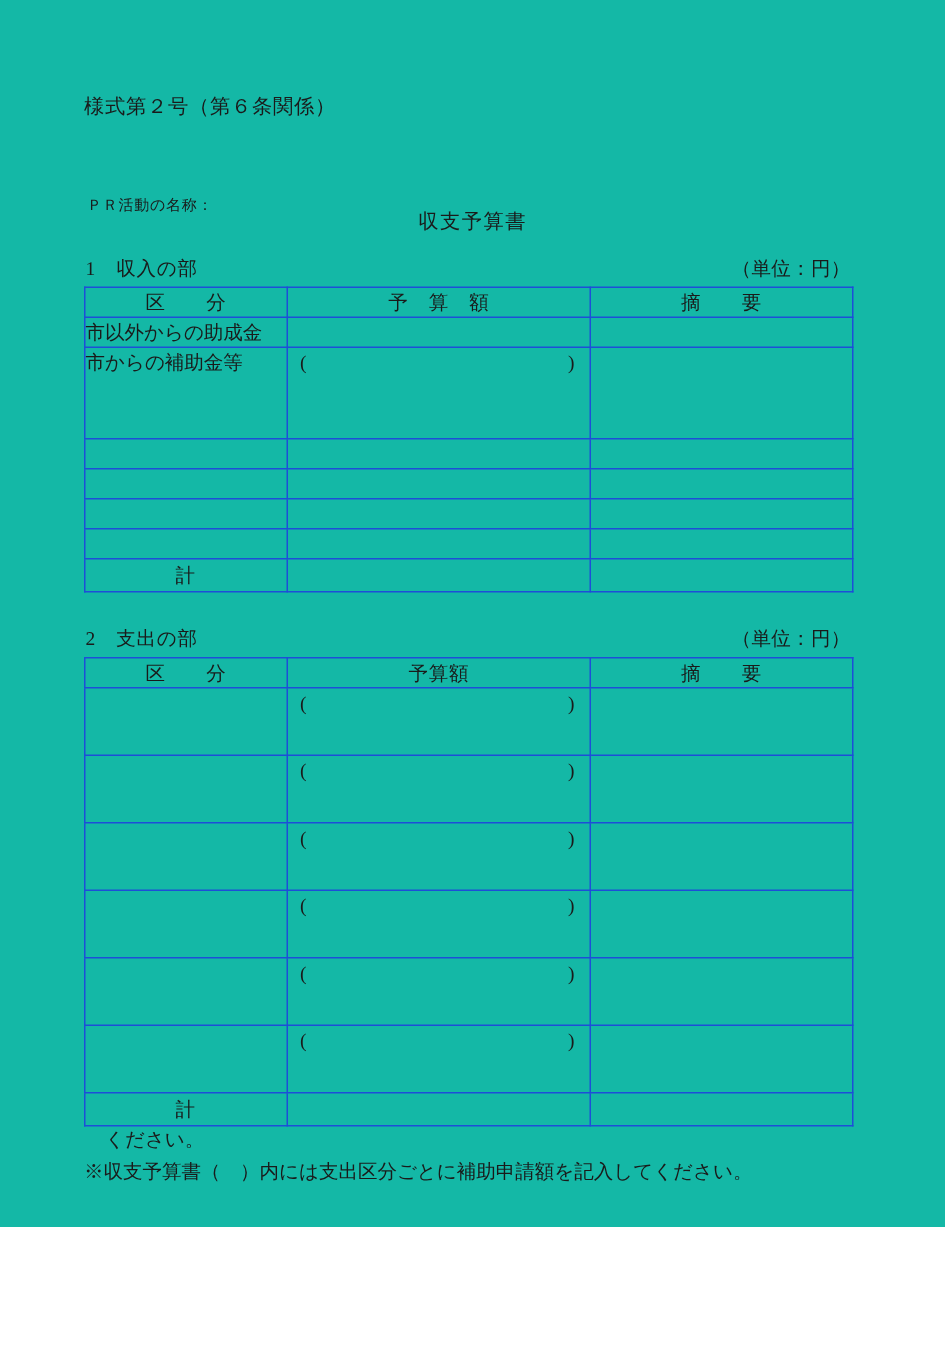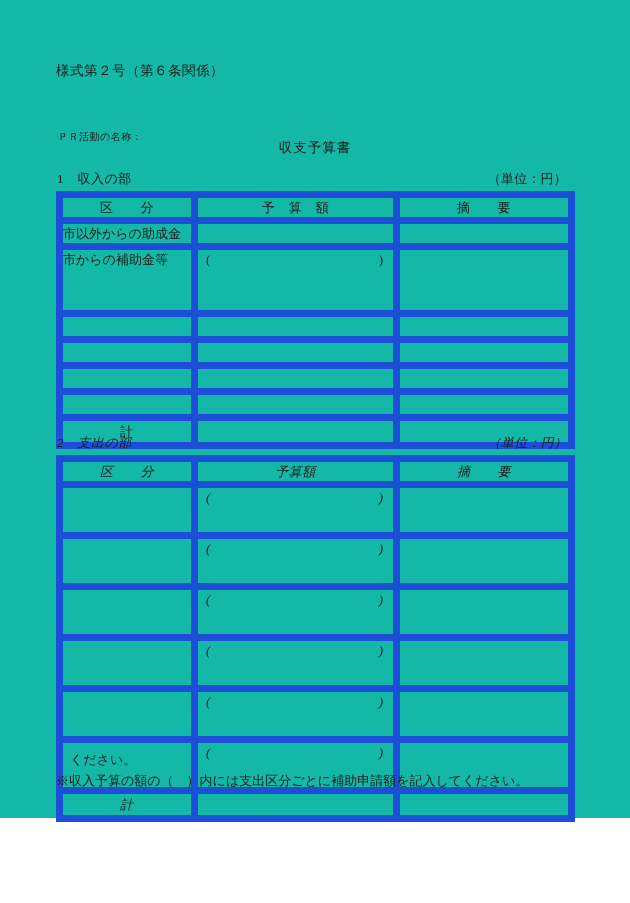--- a/index.html
+++ b/index.html
@@ -72,21 +72,21 @@
     white-space: nowrap;
   }
 
   table.form-table {
     border-collapse: collapse;
     width: 512px;
     table-layout: fixed;
   }
   table.form-table td,
   table.form-table th {
-    border: 7px solid #1d4ed8;
+    border: 1px solid #1d4ed8;
     font-size: 13px;
     font-weight: normal;
     padding: 0;
     vertical-align: top;
   }
   .col-div   { width: 135px; }
   .col-amt   { width: 202px; }
   .col-note  { width: 175px; }
 
   .hdr-cell {
@@ -224,21 +224,21 @@
         </tr>
         <tr>
           <td class="total-cell">計</td>
           <td class="total-cell"></td>
           <td class="total-cell"></td>
         </tr>
       </tbody>
     </table>
   </div>
 
-  <div class="section" style="top:434px;font-style:italic;">
+  <div class="section" style="top:417px;">
     <div class="section-header">
       <span class="section-title">2　支出の部</span>
       <span class="section-unit">（単位：円）</span>
     </div>
 
     <table class="form-table">
       <colgroup>
         <col class="col-div">
           <col class="col-amt">
           <col class="col-note">
@@ -318,17 +318,17 @@
         </tr>
       </tbody>
     </table>
   </div>
 
   <div class="footnotes" style="top:749px;">
     <p class="footnote">
       <span class="cont">ください。</span>
     </p>
     <p class="footnote">
-      <span>※収入予算の額の（　）内には支出区分ごとに補助申請額を記入してください。</span>
+      <span>※収支予算書（　）内には支出区分ごとに補助申請額を記入してください。</span>
     </p>
   </div>
 
 </div>
 
 </body></html>

